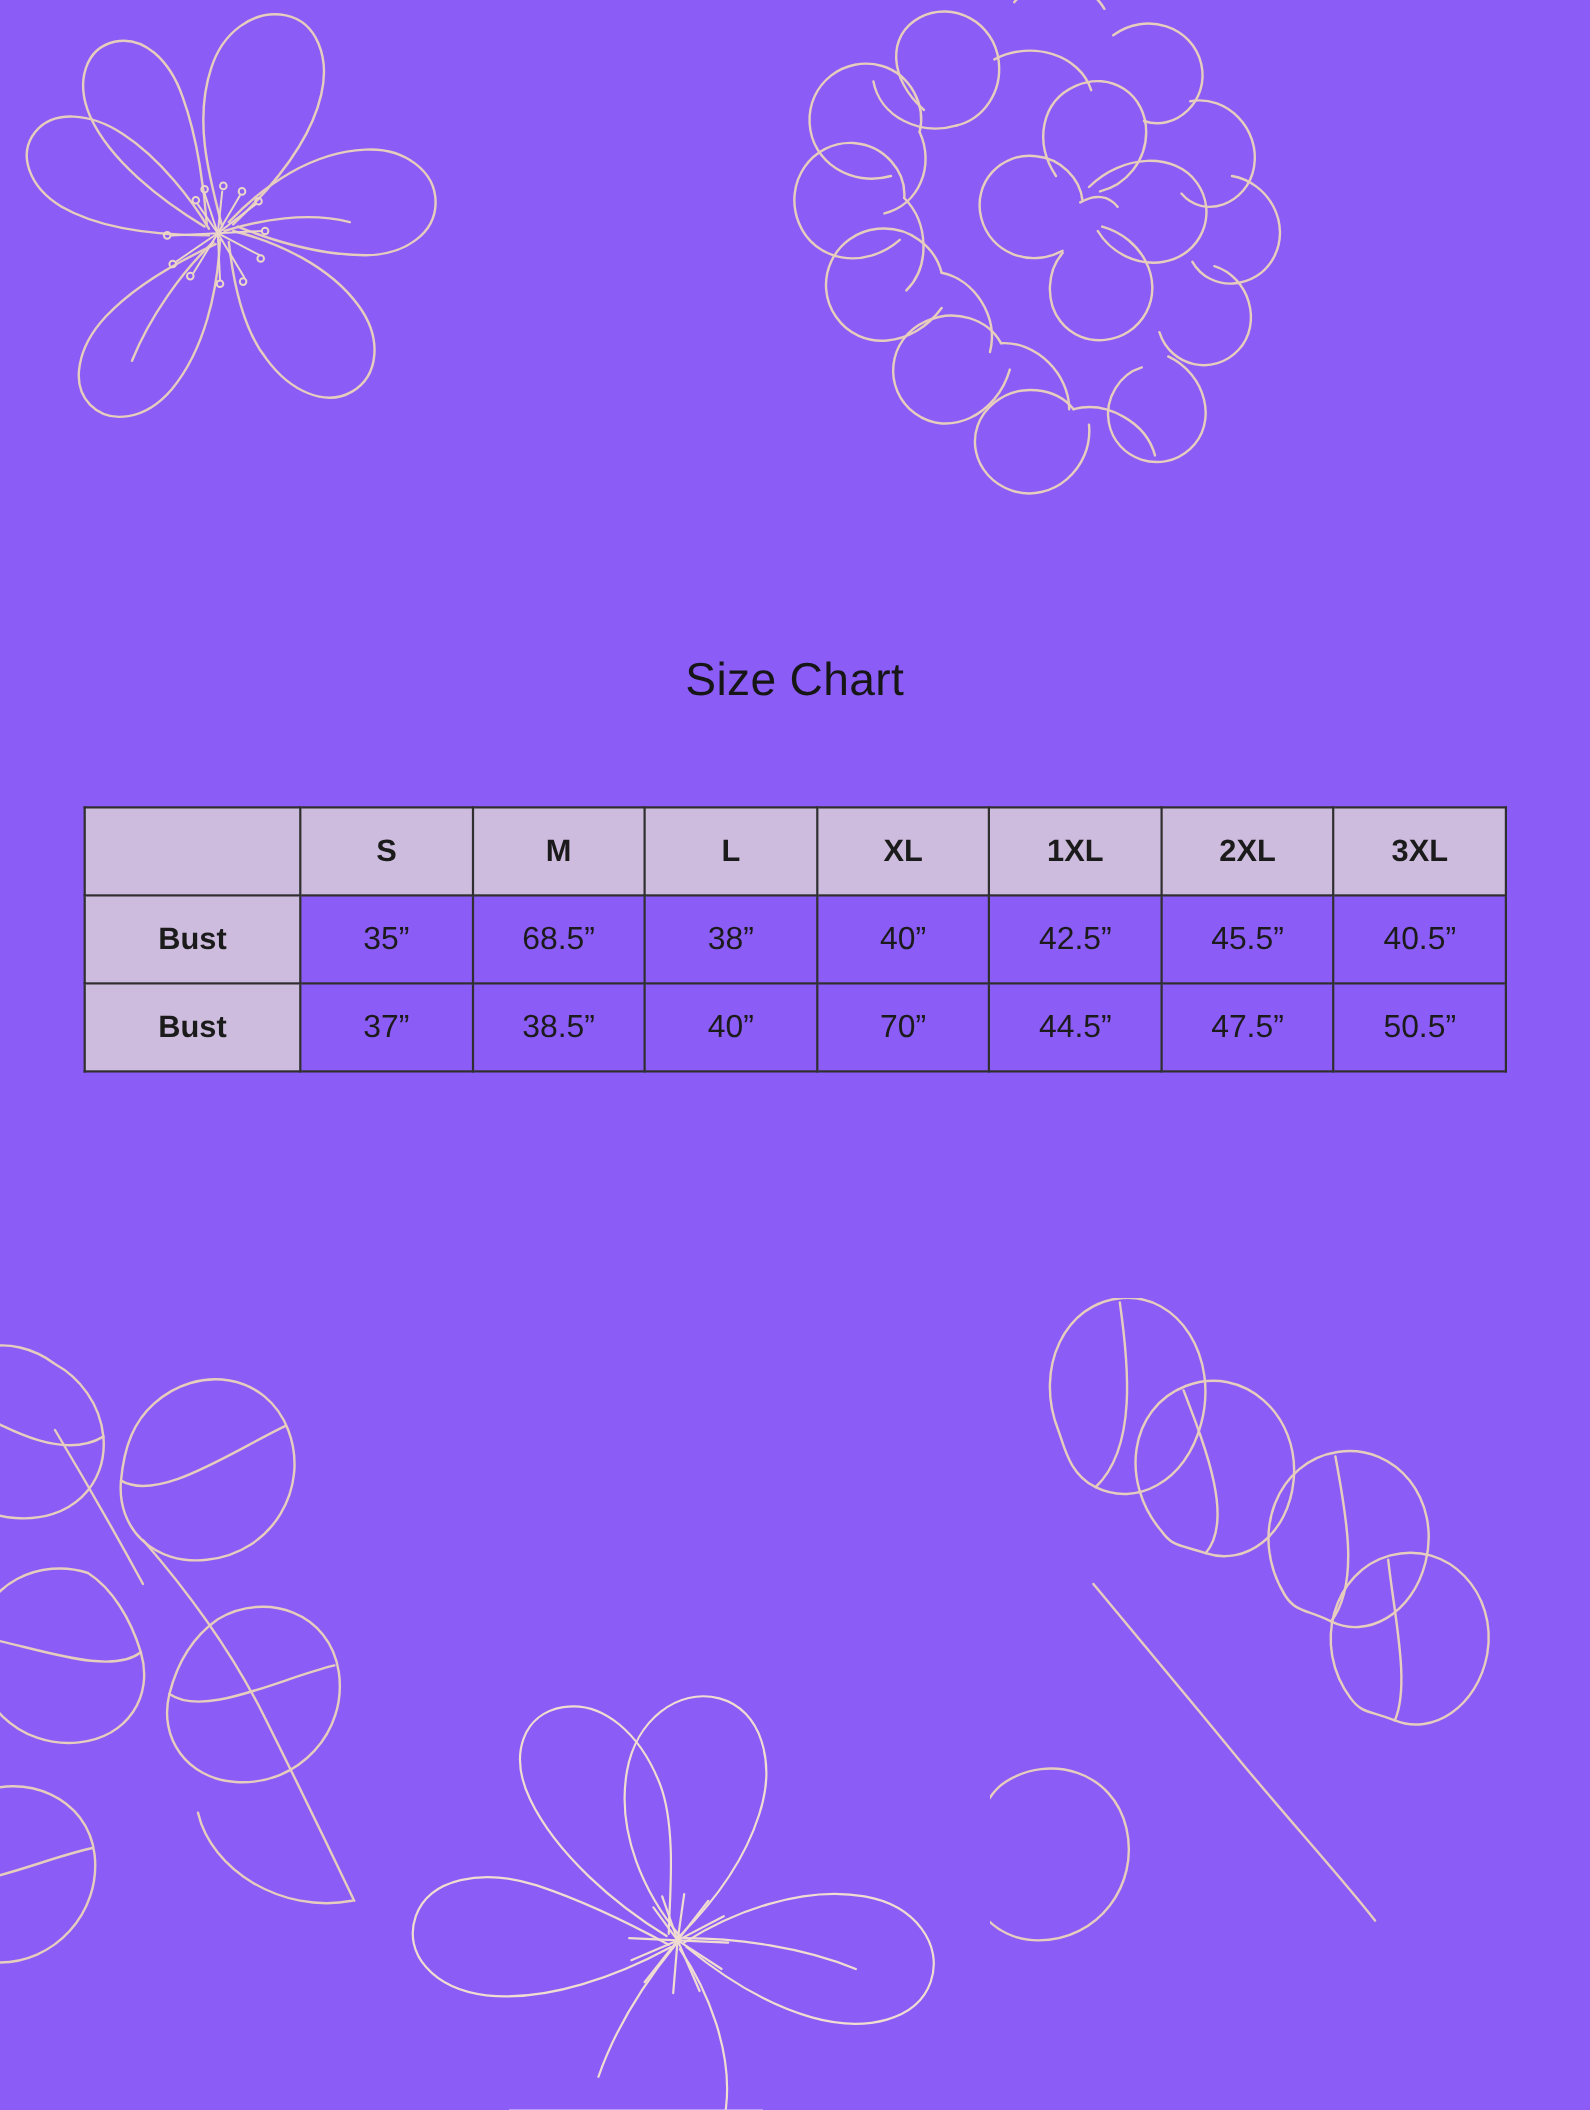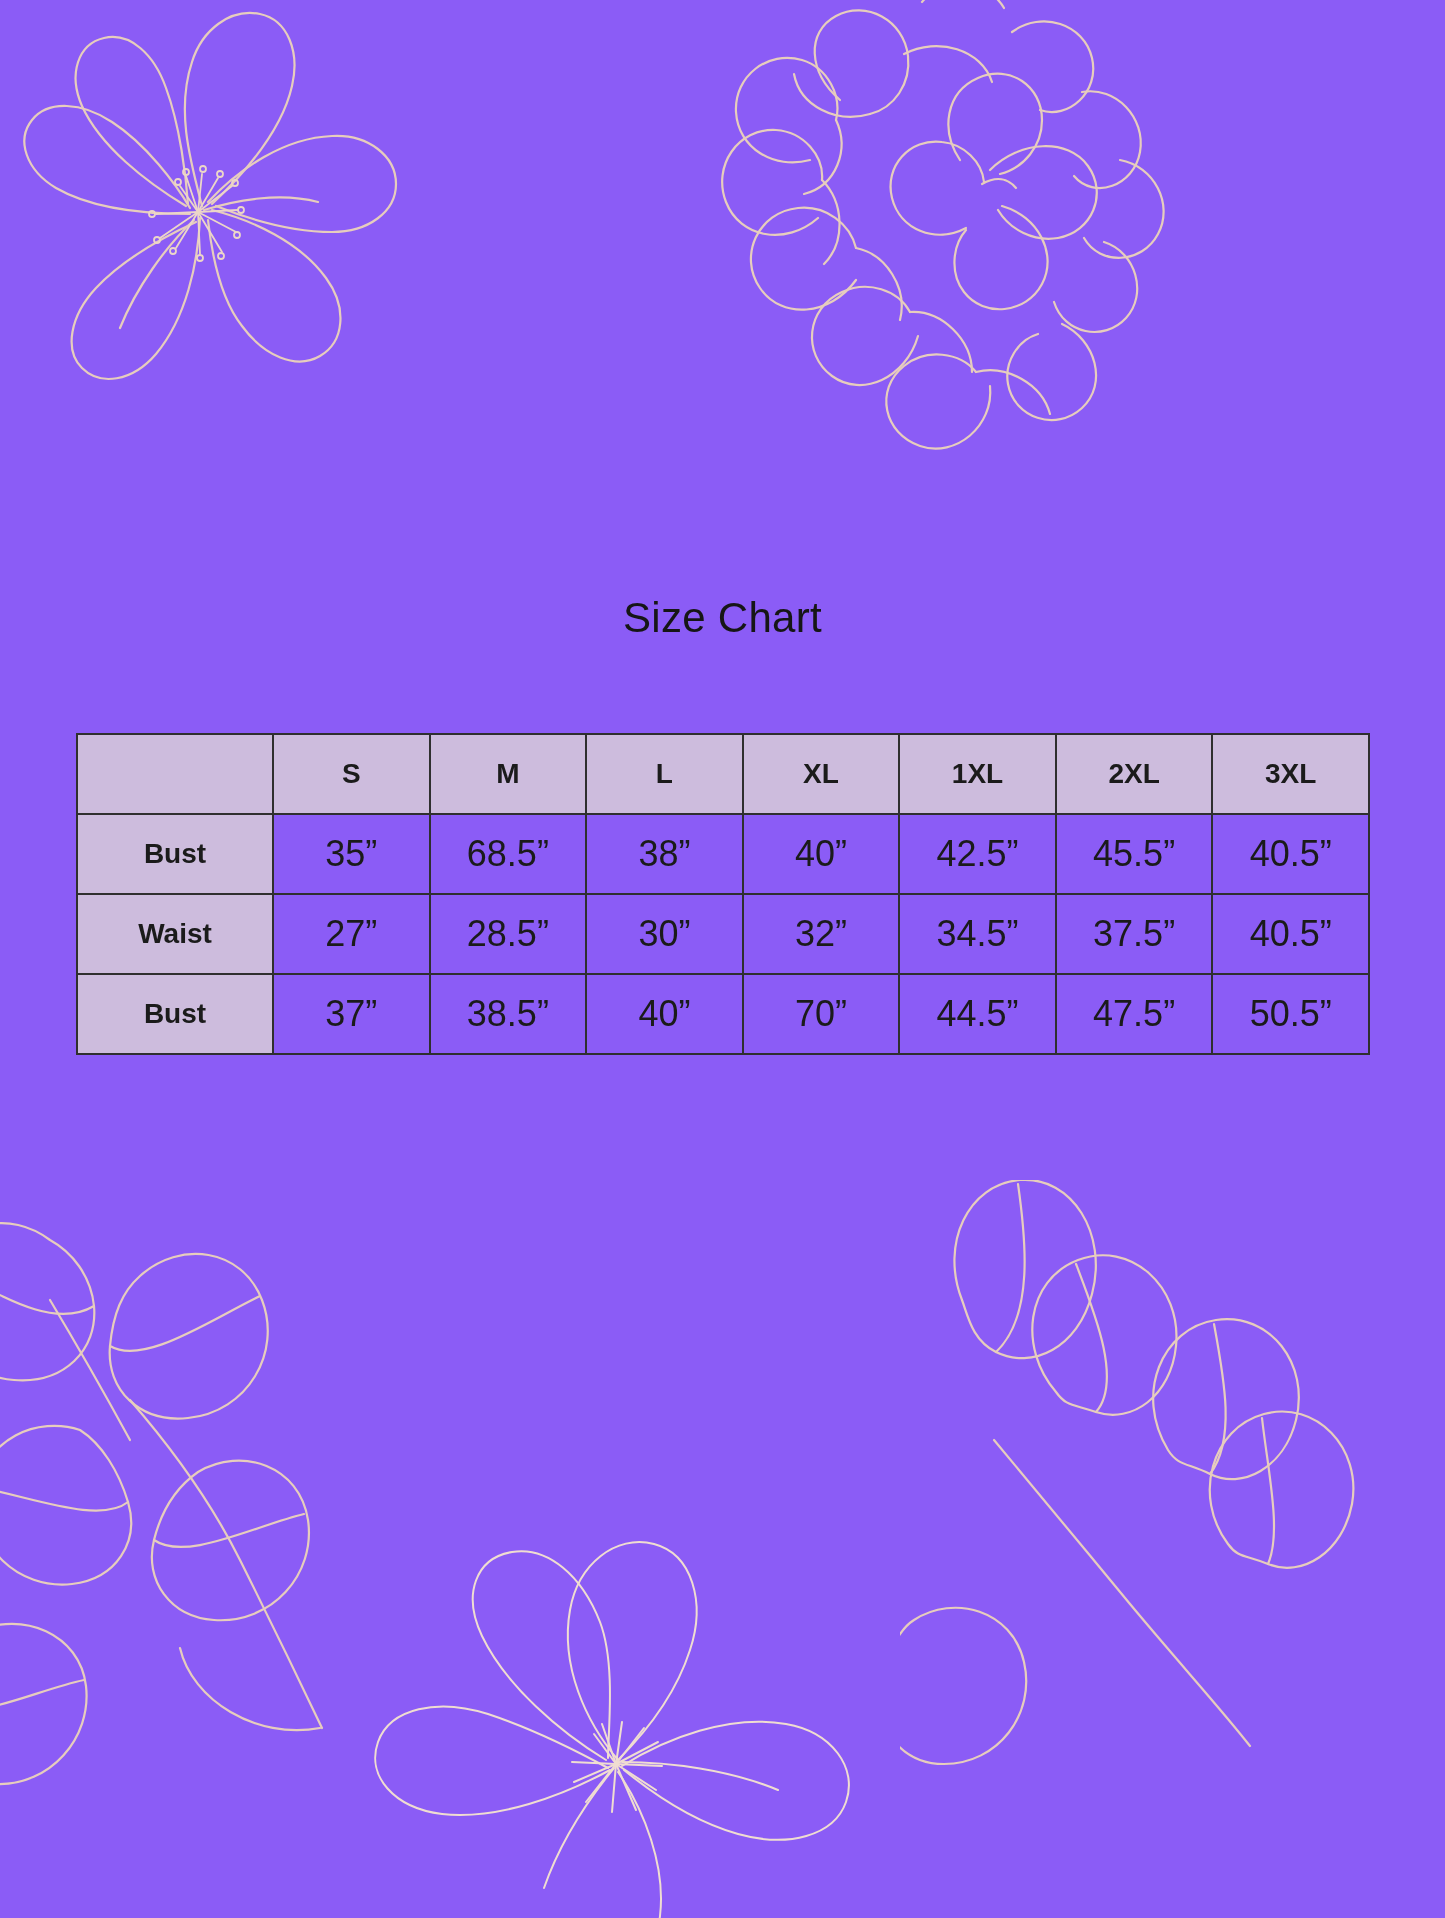--- a/index.html
+++ b/index.html
@@ -91,21 +91,21 @@
     width: 100%;
     border-collapse: collapse;
     table-layout: fixed;
   }
   table.size-chart th,
   table.size-chart td {
     border: 2px solid #2f2f2f;
     height: 78px;
     text-align: center;
     vertical-align: middle;
-    font-size: 36px;
+    font-size: 29px;
     font-weight: 400;
     color: #1b1b1b;
     padding: 0;
   }
   table.size-chart th.corner {
     background: #cdbcdd;
     border-color: #2f2f2f;
   }
   table.size-chart th.size-head {
     background: #cdbcdd;
@@ -289,30 +289,20 @@
             <th class="row-head">Bust</th>
             <td>35”</td>
             <td>68.5”</td>
             <td>38”</td>
             <td>40”</td>
             <td>42.5”</td>
             <td>45.5”</td>
             <td>40.5”</td>
           </tr>
           <tr>
-            <th class="row-head">Waist</th>
-            <td>27”</td>
-            <td>28.5”</td>
-            <td>30”</td>
-            <td>32”</td>
-            <td>34.5”</td>
-            <td>37.5”</td>
-            <td>40.5”</td>
-          </tr>
-          <tr>
             <th class="row-head">Bust</th>
             <td>37”</td>
             <td>38.5”</td>
             <td>40”</td>
             <td>70”</td>
             <td>44.5”</td>
             <td>47.5”</td>
             <td>50.5”</td>
           </tr>
         </tbody>

